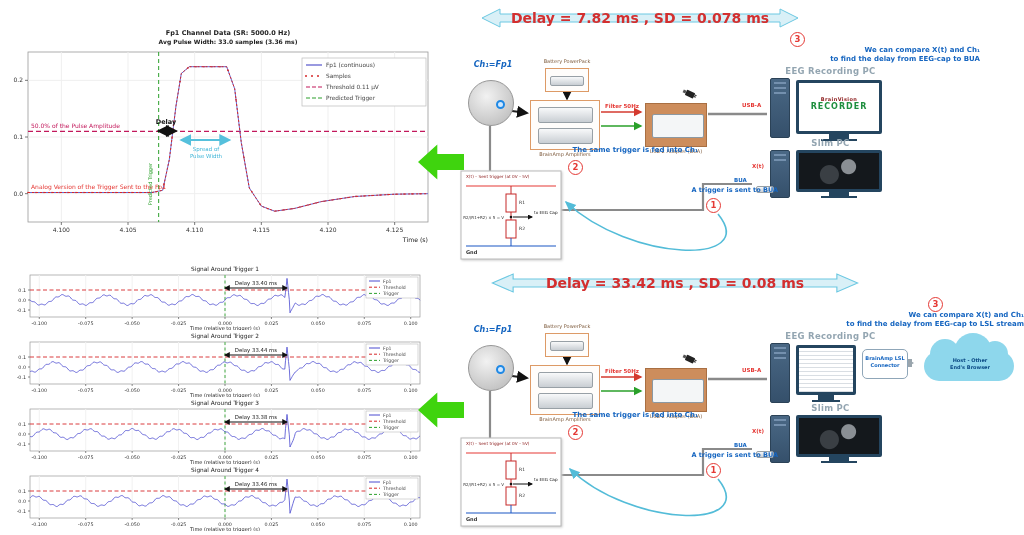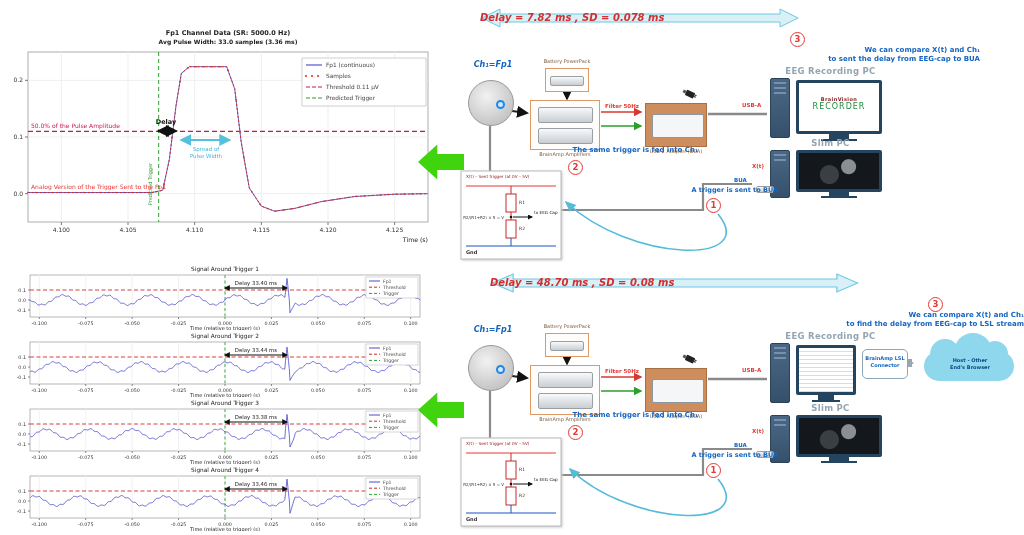--- a/index.html
+++ b/index.html
@@ -7,39 +7,39 @@
   #stage{position:relative;width:1024px;height:535px;background:#fff;}
   .abs{position:absolute;}
   .note{color:#1565c0;font-weight:bold;text-align:right;line-height:1.25;}
   .circ{border:1.5px solid #e53935;color:#e53935;border-radius:50%;width:13px;height:13px;
     line-height:13px;text-align:center;font-weight:bold;font-size:8.5px;background:#fff;}
   .pc-title{color:#93a5b1;font-weight:bold;font-size:8.5px;text-align:center;letter-spacing:.3px;}
   .tower{background:linear-gradient(#4a6885,#35506b);border-radius:2px;border:1px solid #2b4257;box-sizing:border-box;}
   .tower i{display:block;height:2px;background:#7490ae;margin:3px 3px 0;}
   .monitor{border:3px solid #24455f;background:#fff;border-radius:2px;box-sizing:border-box;text-align:center;overflow:hidden;}
   .m1{font-size:5px;font-weight:bold;color:#8b1a1a;margin-top:13px;letter-spacing:.4px;}
-  .m2{font-size:8px;font-weight:normal;color:#1e8e3e;letter-spacing:1px;}
+  .m2{font-size:8px;font-weight:bold;color:#1e8e3e;letter-spacing:1px;}
   .screen-lines{height:100%;background:repeating-linear-gradient(#fff 0 3px,#d9dee3 3px 4px);}
   .screen-dark{height:100%;background-color:#14181c;background-image:
     radial-gradient(circle at 62% 38%,#8a8f94 0 7px,transparent 8px),
     radial-gradient(circle at 38% 60%,#3a3f44 0 9px,transparent 10px);}
   .stand{background:#24455f;}
   .devbox{border:1px solid #dd9a66;background:#fffdfb;box-sizing:border-box;}
   .device{background:linear-gradient(#f8f9fa,#c9ced3);border:1px solid #98a0a6;border-radius:2px;position:absolute;box-sizing:border-box;}
   .buabox{background:#cd8d5c;border:1px solid #a96f42;box-sizing:border-box;}
   .buascreen{position:absolute;background:#f4f6f7;border:1px solid #8b98a2;border-radius:2px;}
   .tinylab{font-size:5px;color:#7d5a3c;text-align:center;line-height:1.15;}
   .redlab{color:#e53935;font-weight:bold;font-size:5.5px;text-align:center;}
   .redtag{color:#e53935;font-weight:bold;font-size:5.5px;}
   .bluetag{color:#1565c0;font-weight:bold;font-size:5.5px;}
   .headlab{color:#1565c0;font-weight:bold;font-size:8px;font-style:italic;text-align:center;}
   .head{border-radius:50%;background:radial-gradient(circle at 40% 35%,#f2f2f2,#b5b5b5);border:1px solid #979797;}
   .electrode{position:absolute;width:9px;height:9px;border:2px solid #1e88e5;border-radius:50%;background:#cfe8ff;box-sizing:border-box;}
-  .banner-text{position:absolute;left:0;top:0;width:100%;height:100%;text-align:left;
-    line-height:24px;font-size:10px;font-weight:bold;color:#d32f2f;font-style:italic;}
+  .banner-text{position:absolute;left:0;top:0;width:100%;height:100%;text-align:center;
+    line-height:24px;font-size:14px;font-weight:bold;color:#d32f2f;}
   .block-arrow{width:46px;height:44px;background:#3fd40e;
     clip-path:polygon(100% 32%,42% 32%,42% 10%,0% 50%,42% 90%,42% 68%,100% 68%);}
   .bump,.cloud-body{position:absolute;background:#8ed7ec;border-radius:50%;}
   .cloud-body{border-radius:16px;}
   .cloud-text{position:absolute;width:100%;top:10px;text-align:center;font-size:5px;font-weight:bold;color:#0b4a85;line-height:1.3;}
   .lslbox{border:1.2px solid #8fa6b8;border-radius:5px;background:#fff;color:#1565c0;font-weight:bold;
     font-size:5px;text-align:center;line-height:1.3;padding-top:5px;box-sizing:border-box;}
   svg text{font-family:"DejaVu Sans","Liberation Sans",sans-serif;}
 </style>
 </head>
@@ -418,21 +418,21 @@
     <div class="abs" style="left:20px;top:6px;width:320px;height:24px">
       <svg width="100%" height="100%" viewBox="0 0 320 24" preserveAspectRatio="none">
         <polygon points="2,12 20,3 20,8 300,8 300,3 318,12 300,21 300,16 20,16 20,21" fill="#d9f0f7" stroke="#6cc8e2" stroke-width="1"></polygon>
       </svg>
       <div class="banner-text">Delay = 7.82 ms  ,  SD = 0.078 ms</div>
     </div>
 
     <div class="abs circ" style="left:330px;top:32px">3</div>
     <div class="abs note" style="left:270px;top:46px;width:250px;font-size:7px">
       <div>We can compare X(t) and Ch₁</div>
-      <div>to sent the delay from EEG-cap to BUA</div>
+      <div>to find the delay from EEG-cap to BUA</div>
     </div>
 
     <div class="abs headlab" style="left:2px;top:60px;width:62px">Ch₁=Fp1</div>
     <div class="abs head" style="left:8px;top:80px;width:44px;height:44px">
       <div class="electrode" style="left:27px;top:19px"></div>
     </div>
 
     <div class="abs tinylab" style="left:80px;top:59px;width:54px">Battery PowerPack</div>
     <div class="abs devbox" style="left:85px;top:68px;width:44px;height:24px">
       <div class="device" style="left:4px;top:7px;width:34px;height:10px"></div>
@@ -543,21 +543,21 @@
       <line x1="141" y1="126" x2="181" y2="126" stroke="#2aa02a" stroke-width="1.5" marker-end="url(#ub-g)"></line>
       <line x1="248" y1="114" x2="307" y2="114" stroke="#8a8a8a" stroke-width="2.5"></line>
       <line x1="444" y1="98" x2="452" y2="98" stroke="#9aa5ad" stroke-width="8" marker-end="url(#ub-f)"></line>
       <path d="M258,214 C300,266 170,262 110,204" stroke="#53bcd8" stroke-width="1.6" fill="none" marker-end="url(#ub-c)"></path>
     </svg>
 
     <div class="abs" style="left:30px;top:6px;width:370px;height:24px">
       <svg width="100%" height="100%" viewBox="0 0 320 24" preserveAspectRatio="none">
         <polygon points="2,12 20,3 20,8 300,8 300,3 318,12 300,21 300,16 20,16 20,21" fill="#d9f0f7" stroke="#6cc8e2" stroke-width="1"></polygon>
       </svg>
-      <div class="banner-text">Delay = 48.70 ms  ,  SD = 0.08 ms</div>
+      <div class="banner-text">Delay = 33.42 ms  ,  SD = 0.08 ms</div>
     </div>
 
     <div class="abs circ" style="left:468px;top:32px">3</div>
     <div class="abs note" style="left:352px;top:46px;width:212px;font-size:7px">
       <div>We can compare X(t) and Ch₁</div>
       <div>to find the delay from EEG-cap to LSL stream</div>
     </div>
 
     <div class="abs headlab" style="left:2px;top:60px;width:62px">Ch₁=Fp1</div>
     <div class="abs head" style="left:8px;top:80px;width:44px;height:44px">

